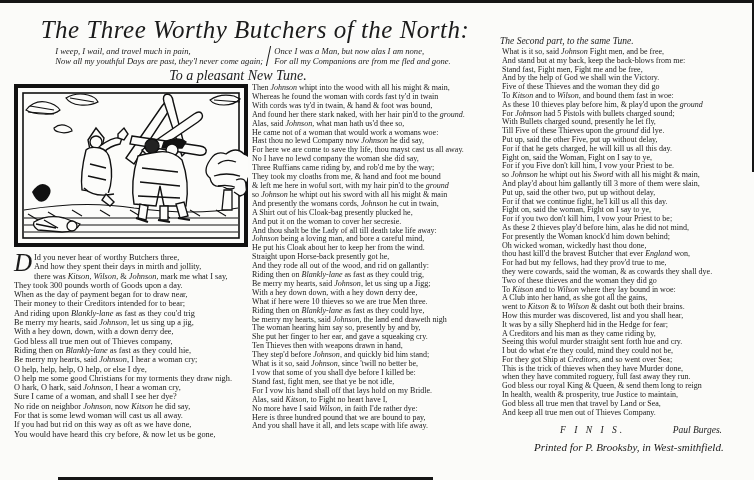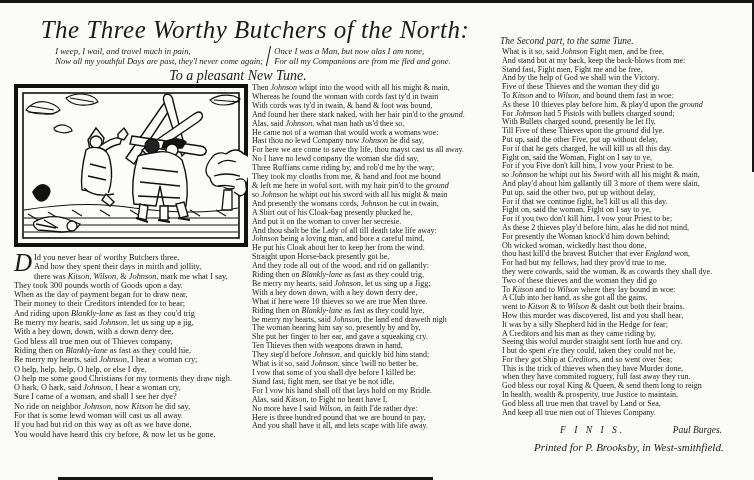--- a/index.html
+++ b/index.html
@@ -217,21 +217,21 @@
         <div class="vline">For had but my fellows, had they prov'd true to me,</div>
         <div class="vline">they were cowards, said the woman, &amp; as cowards they shall dye.</div>
         <div class="vline">Two of these thieves and the woman they did go</div>
         <div class="vline">To <i>Kitson</i> and to <i>Wilson</i> where they lay bound in woe:</div>
         <div class="vline">A Club into her hand, as she got all the gains,</div>
         <div class="vline">went to <i>Kitson</i> &amp; to <i>Wilson</i> &amp; dasht out both their brains.</div>
         <div class="vline">How this murder was discovered, list and you shall hear,</div>
         <div class="vline">It was by a silly Shepherd hid in the Hedge for fear;</div>
         <div class="vline">A Creditors and his man as they came riding by,</div>
         <div class="vline">Seeing this woful murder straight sent forth hue and cry.</div>
-        <div class="vline">I but do spent e're they could, taken they could not be,</div>
+        <div class="vline">I but do what e're they could, mind they could not be,</div>
         <div class="vline">For they got Ship at <i>Creditors</i>, and so went over Sea;</div>
         <div class="vline">This is the trick of thieves when they have Murder done,</div>
         <div class="vline">when they have commited roguery, full fast away they run.</div>
         <div class="vline">God bless our royal King &amp; Queen, &amp; send them long to reign</div>
         <div class="vline">In health, wealth &amp; prosperity, true Justice to maintain,</div>
         <div class="vline">God bless all true men that travel by Land or Sea,</div>
         <div class="vline">And keep all true men out of Thieves Company.</div>
       </div>
     <div class="finis-row">
       <span class="finis">F I N I S.</span>

